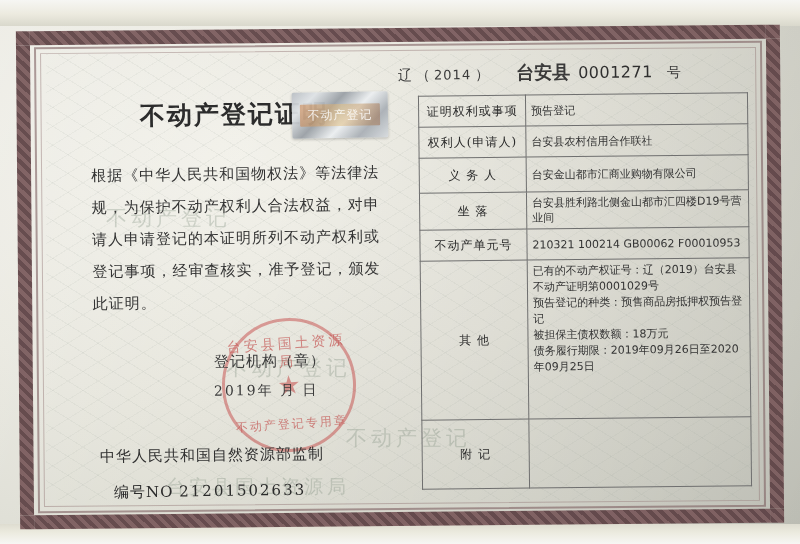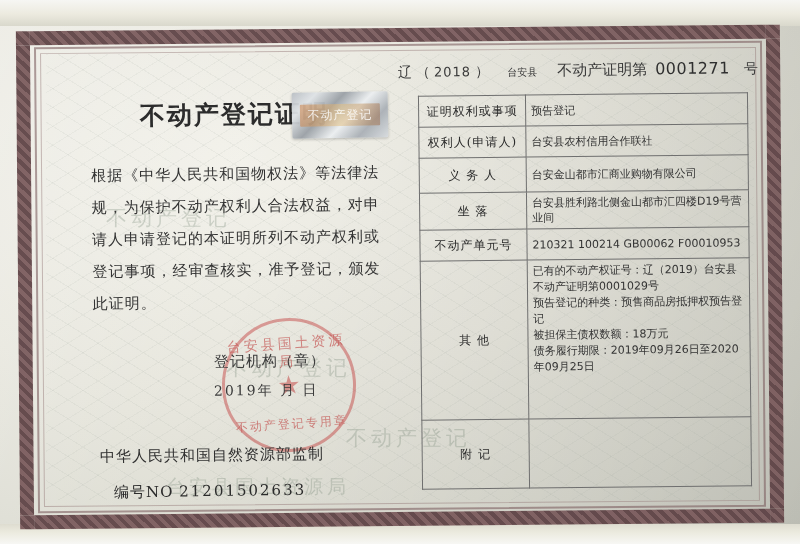--- a/index.html
+++ b/index.html
@@ -91,21 +91,21 @@
     width: 360px;
     display: flex;
     align-items: baseline;
     gap: 4px;
     font-size: 14px;
     color: #3a3a3a;
     transform: rotate(-0.6deg);
   }
   .top-line .prov { font-size: 14px; }
   .top-line .year { font-size: 13px; letter-spacing: 1px; }
-  .top-line .county { font-size: 10px; margin-left: 14px; }
+  .top-line .county { font-size: 18px; margin-left: 23px; font-weight: bold; }
   .top-line .cert { font-size: 15px; margin-left: 16px; }
   .top-line .num { font-size: 16px; margin-left: 4px; color:#2f2f2f; letter-spacing: 0.5px;}
   .top-line .hao { font-size: 14px; margin-left: 10px; }
 
   
   .title {
     position: absolute;
     left: 140px; top: 98px;
     font-size: 25px;
     letter-spacing: 2px;
@@ -278,24 +278,23 @@
   <div class="watermark">
     <span class="wm-text" style="left:60px; top:150px;">不动产登记</span>
     <span class="wm-text" style="left:180px; top:300px;">不动产登记</span>
     <span class="wm-text" style="left:300px; top:370px;">不动产登记</span>
     <span class="wm-text" style="left:120px; top:420px; font-size:19px;">台安县国土资源局</span>
   </div>
 
   <div class="top-line">
     <span class="prov">辽</span>
     <span>（</span>
-    <span class="year">2018</span>
+    <span class="year">2014</span>
     <span>）</span>
     <span class="county">台安县</span>
-    <span class="cert">不动产证明第</span>
     <span class="num">0001271</span>
     <span class="hao">号</span>
   </div>
 
   <div class="title">不动产登记证明</div>
 
   <div class="holo">
     <div class="holo-in">不动产登记</div>
   </div>
 

